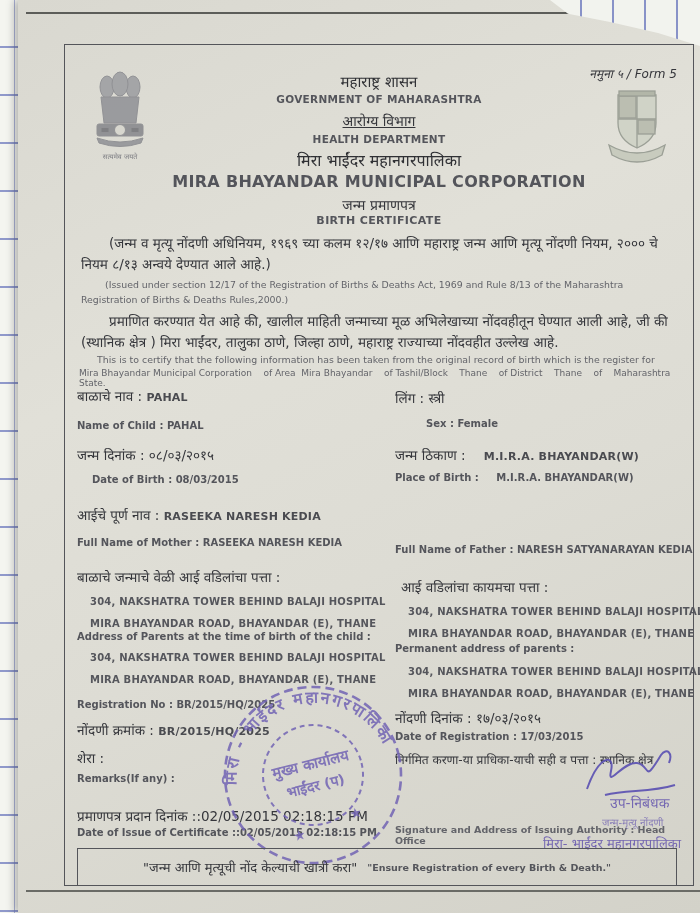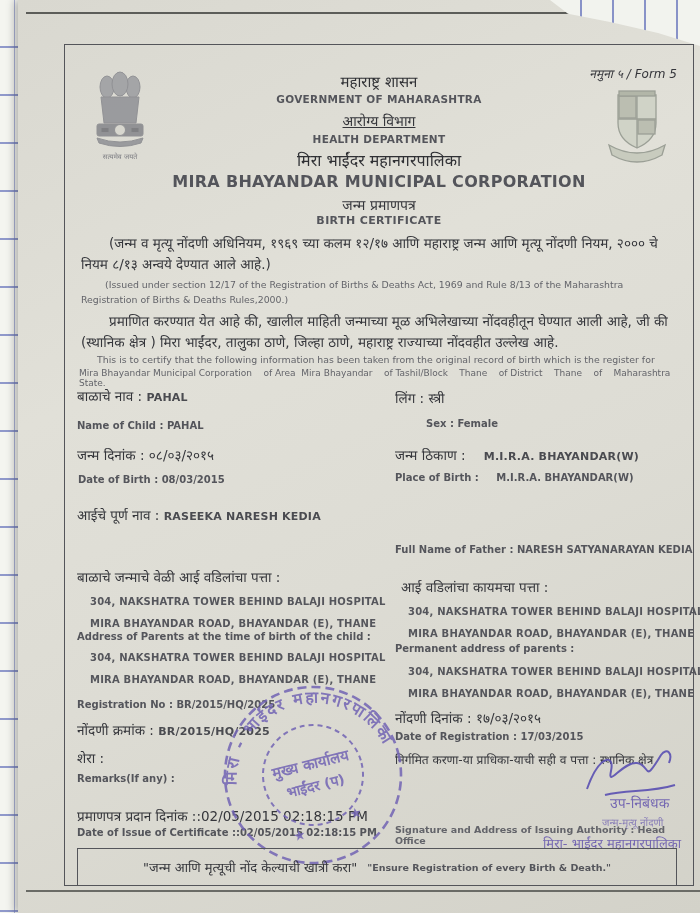--- a/index.html
+++ b/index.html
@@ -111,22 +111,23 @@
     <div class="abs mr para" style="left:16px;top:188px;width:596px;text-indent:28px;">(जन्म व मृत्यू नोंदणी अधिनियम, १९६९ च्या कलम १२/१७ आणि महाराष्ट्र जन्म आणि मृत्यू नोंदणी नियम, २००० चे नियम ८/१३ अन्वये देण्यात आले आहे.)</div>
     <div class="abs en-sm para" style="left:16px;top:232px;width:600px;text-indent:24px;line-height:1.6;">(Issued under section 12/17 of the Registration of Births &amp; Deaths Act, 1969 and Rule 8/13 of the Maharashtra Registration of Births &amp; Deaths Rules,2000.)</div>
 
     <div class="abs mr para" style="left:16px;top:266px;width:596px;text-indent:28px;">प्रमाणित करण्यात येत आहे की, खालील माहिती जन्माच्या मूळ अभिलेखाच्या नोंदवहीतून घेण्यात आली आहे, जी की (स्थानिक क्षेत्र ) मिरा भाईंदर, तालुका ठाणे, जिल्हा ठाणे, महाराष्ट्र राज्याच्या नोंदवहीत उल्लेख आहे.</div>
     <div class="abs en-sm" style="left:32px;top:309px;width:590px;">This is to certify that the following information has been taken from the original record of birth which is the register for</div>
     <div class="abs en-sm" style="left:14px;top:323px;width:606px;white-space:pre-wrap;font-size:9px;">Mira Bhayandar Municipal Corporation    of Area  Mira Bhayandar    of Tashil/Block    Thane    of District    Thane    of    Maharashtra  State.</div>
 
     <div class="abs mr" style="left:12px;top:342px;"><span>बाळाचे नाव :</span> <span class="val">PAHAL</span></div>
     <div class="abs en" style="left:12px;top:375px;"><span>Name of Child :</span> <span>PAHAL</span></div>
     <div class="abs mr" style="left:12px;top:401px;"><span>जन्म दिनांक :</span> <span>०८/०३/२०१५</span></div>
-    <div class="abs en" style="left:13px;top:429px;"><span>Date of Birth :</span> <span>08/03/2015</span></div>
+    <div class="abs en" style="left:27px;top:429px;"><span>Date of Birth :</span> <span>08/03/2015</span></div>
     <div class="abs mr" style="left:12px;top:461px;"><span>आईचे पूर्ण नाव :</span> <span class="val">RASEEKA NARESH KEDIA</span></div>
+    <div class="abs en" style="left:12px;top:492px;"><span>Full Name of Mother :</span> <span>RASEEKA NARESH KEDIA</span></div>
     <div class="abs mr" style="left:12px;top:523px;">बाळाचे जन्माचे वेळी आई वडिलांचा पत्ता :</div>
     <div class="abs addr" style="left:12px;top:546px;width:308px;">304, NAKSHATRA TOWER BEHIND BALAJI HOSPITAL MIRA BHAYANDAR ROAD, BHAYANDAR (E), THANE</div>
     <div class="abs en" style="left:12px;top:586px;">Address of Parents at the time of birth of the child :</div>
     <div class="abs addr" style="left:12px;top:602px;width:308px;">304, NAKSHATRA TOWER BEHIND BALAJI HOSPITAL MIRA BHAYANDAR ROAD, BHAYANDAR (E), THANE</div>
     <div class="abs en" style="left:12px;top:654px;"><span>Registration No :</span> <span>BR/2015/HQ/2025</span></div>
     <div class="abs mr" style="left:12px;top:676px;"><span>नोंदणी क्रमांक :</span> <span class="val">BR/2015/HQ/2025</span></div>
     <div class="abs mr" style="left:12px;top:704px;">शेरा :</div>
     <div class="abs en" style="left:12px;top:728px;">Remarks(If any) :</div>
     <div class="abs mr" style="left:12px;top:762px;">प्रमाणपत्र प्रदान दिनांक ::02/05/2015 02:18:15 PM</div>
     <div class="abs en" style="left:12px;top:782px;">Date of Issue of Certificate ::02/05/2015 02:18:15 PM</div>

